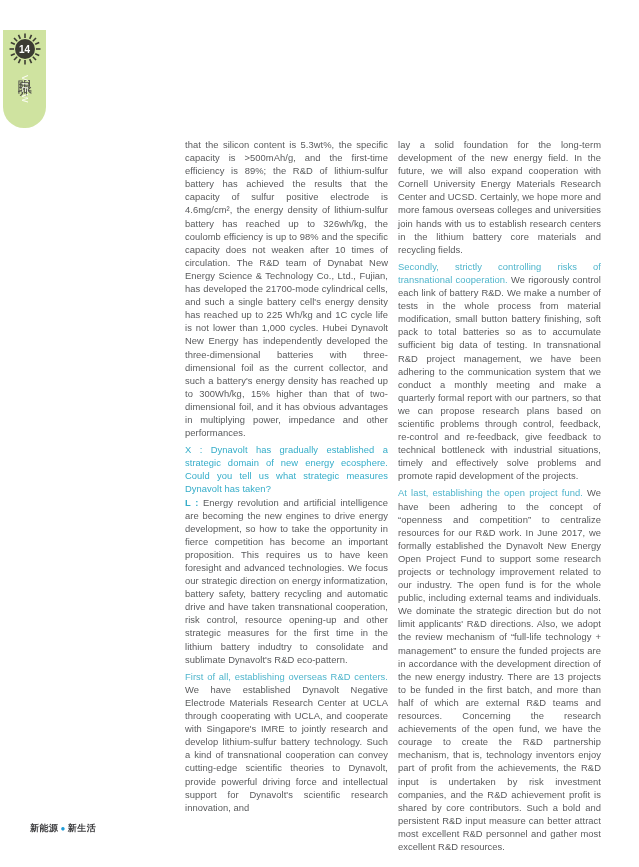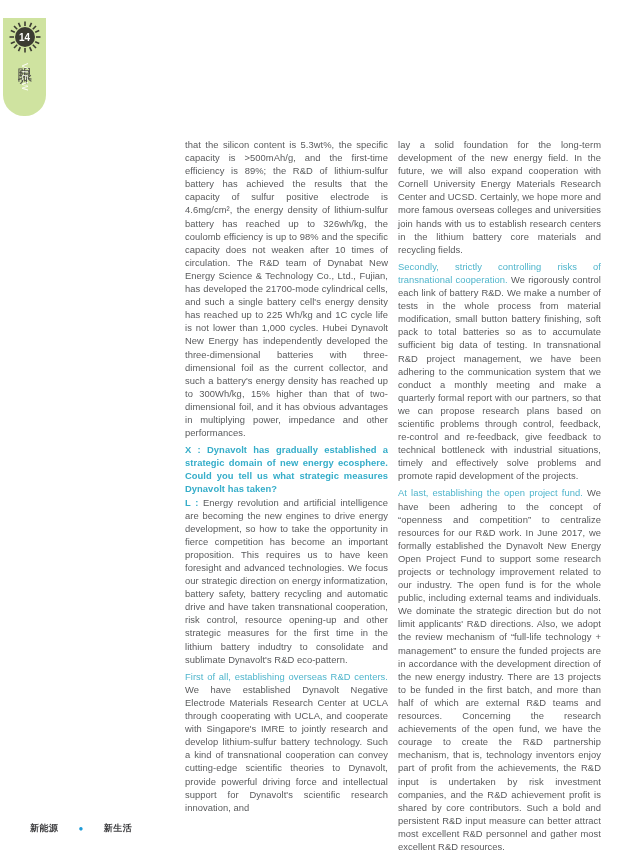--- a/index.html
+++ b/index.html
@@ -2,21 +2,21 @@
 <html><head>
 <meta charset="utf-8">
 <style>
   html,body{margin:0;padding:0;background:#ffffff;}
   .page{
     position:relative;width:639px;height:867px;background:#ffffff;overflow:hidden;
     font-family:"Liberation Sans","DejaVu Sans",sans-serif;
   }
   
   .side-tab{
-    position:absolute;left:3px;top:18px;width:43px;height:98px;
+    position:absolute;left:3px;top:30px;width:43px;height:98px;
     background:#CFE3A0;border-radius:0 0 21px 21px;
     display:flex;flex-direction:column;align-items:center;
   }
   .sun-wrap{position:relative;width:34px;height:34px;margin-top:2px;}
   .sun-wrap svg{position:absolute;left:0;top:0;}
   .sun-number{
     position:absolute;left:0;top:0;width:34px;height:34px;
     display:flex;align-items:center;justify-content:center;
     color:#ffffff;font-size:10px;font-weight:bold;
   }
@@ -32,27 +32,27 @@
   .content{
     position:absolute;left:185px;top:138px;width:416px;
     display:flex;gap:10px;
   }
   .col{
     width:203px;text-align:justify;
     font-size:9.4px;line-height:13.1px;color:#595A5C;letter-spacing:0.05px;
   }
   .col p{margin:0;}
   .col p.spaced{margin-top:4px;}
-  .question{font-weight:bold;color:#35ADC9;}
+  .question{font-weight:normal;color:#35ADC9;}
   .speaker{font-weight:bold;color:#35ADC9;}
   .lead{color:#4FB5CC;}
   
   .footer-logo{
     position:absolute;left:30px;top:822px;
-    display:flex;align-items:center;gap:20px;
+    display:flex;align-items:center;gap:2px;
     font-size:9px;font-weight:bold;color:#3E3E40;letter-spacing:0.5px;
   }
   .footer-logo .dot{color:#1F9CD8;font-size:8px;line-height:1;}
 </style>
 </head>
 <body>
 
 <div class="page">
 
   <div class="side-tab">

